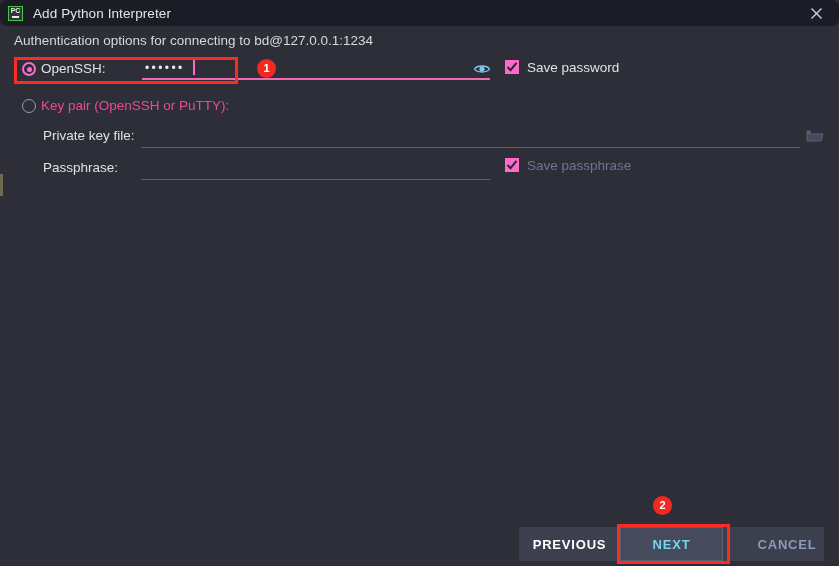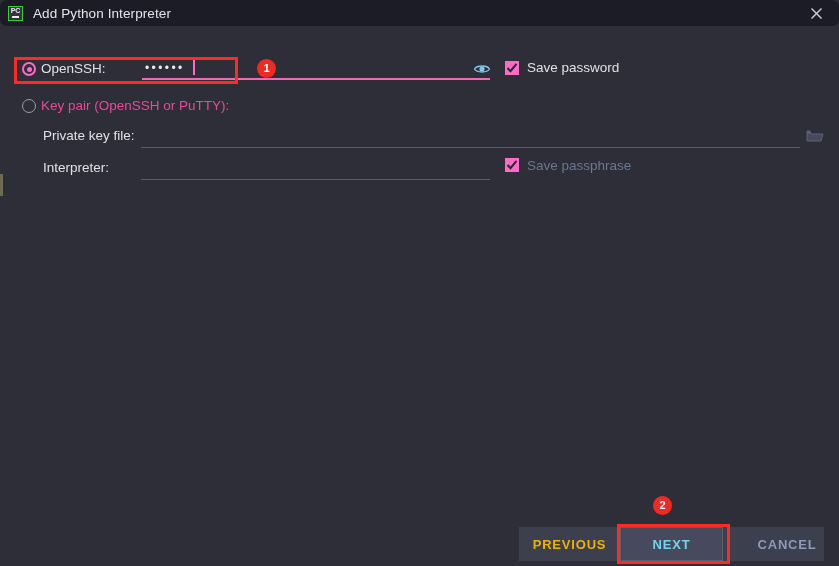--- a/index.html
+++ b/index.html
@@ -141,21 +141,21 @@
   }
   .eye-icon {
     position: absolute;
     left: 473px; top: 3px;
     width: 18px; height: 16px;
   }
   .save-pwd {
     position: absolute;
     left: 505px; top: 2px;
     display: flex;
-    align-items: flex-end;
+    align-items: flex-start;
   }
   .chk {
     width: 14px; height: 14px;
     background: #ff69c8;
     position: relative;
     box-sizing: border-box;
     flex: 0 0 auto;
   }
   .chk svg { position: absolute; left: 1px; top: 1px; }
   .save-pwd .chk-label {
@@ -249,21 +249,21 @@
     justify-content: center;
     font-size: 13px;
     font-weight: bold;
     letter-spacing: 0.8px;
     box-sizing: border-box;
     cursor: default;
   }
   .btn.previous {
     width: 101px;
     background: #3c3f4e;
-    color: #eab308;
+    color: #ffffff;
   }
   .btn.next {
     width: 103px;
     background: #474a5c;
     color: #72d4f0;
     border: 1px solid #5b5f73;
   }
   .btn.cancel {
     width: 101px;
     background: #3c3f4e;
@@ -314,20 +314,21 @@
     </div>
     <div class="title-text">Add Python Interpreter</div>
     <div class="close-btn">
       <svg width="13" height="13" viewBox="0 0 13 13">
         <line x1="1.5" y1="1.5" x2="11.5" y2="11.5" stroke="#c9ccd6" stroke-width="1.4"></line>
         <line x1="11.5" y1="1.5" x2="1.5" y2="11.5" stroke="#c9ccd6" stroke-width="1.4"></line>
       </svg>
     </div>
   </div>
 
+  <div class="subtitle">Authentication options for connecting to bd@127.0.0.1:1234</div>
 
   <div class="row-password">
     <div class="radio on" style="left:22px; top:4px;"></div>
     <div class="lbl-password">OpenSSH:</div>
 
     <div class="pwd-field">
       <div class="pwd-dots">••••••</div>
       <div class="pwd-caret"></div>
       <div class="pwd-underline"></div>
     </div>
@@ -362,21 +363,21 @@
     </div>
     <div class="folder-icon">
       <svg width="18" height="15" viewBox="0 0 18 15">
         <path d="M1 3 L1 13 L15 13 L17 6 L5 6 L4 3 Z" fill="#474a5c" stroke="#5d6173" stroke-width="1"></path>
         <path d="M1 3 L1 6 L5 6 L4 3 Z" fill="#5a5e72"></path>
       </svg>
     </div>
   </div>
 
   <div class="row-passphrase">
-    <div class="lbl">Interpreter:</div>
+    <div class="lbl">Passphrase:</div>
     <div class="field-disabled" style="left:141px; top:0px; width:349px;">
       <span></span>
       <div class="underline"></div>
     </div>
     <div class="save-pass">
       <span class="chk">
         <svg width="12" height="12" viewBox="0 0 12 12">
           <polyline points="1.5,6 4.5,9.2 10.5,1.8" fill="none" stroke="#262735" stroke-width="2"></polyline>
         </svg>
       </span>

